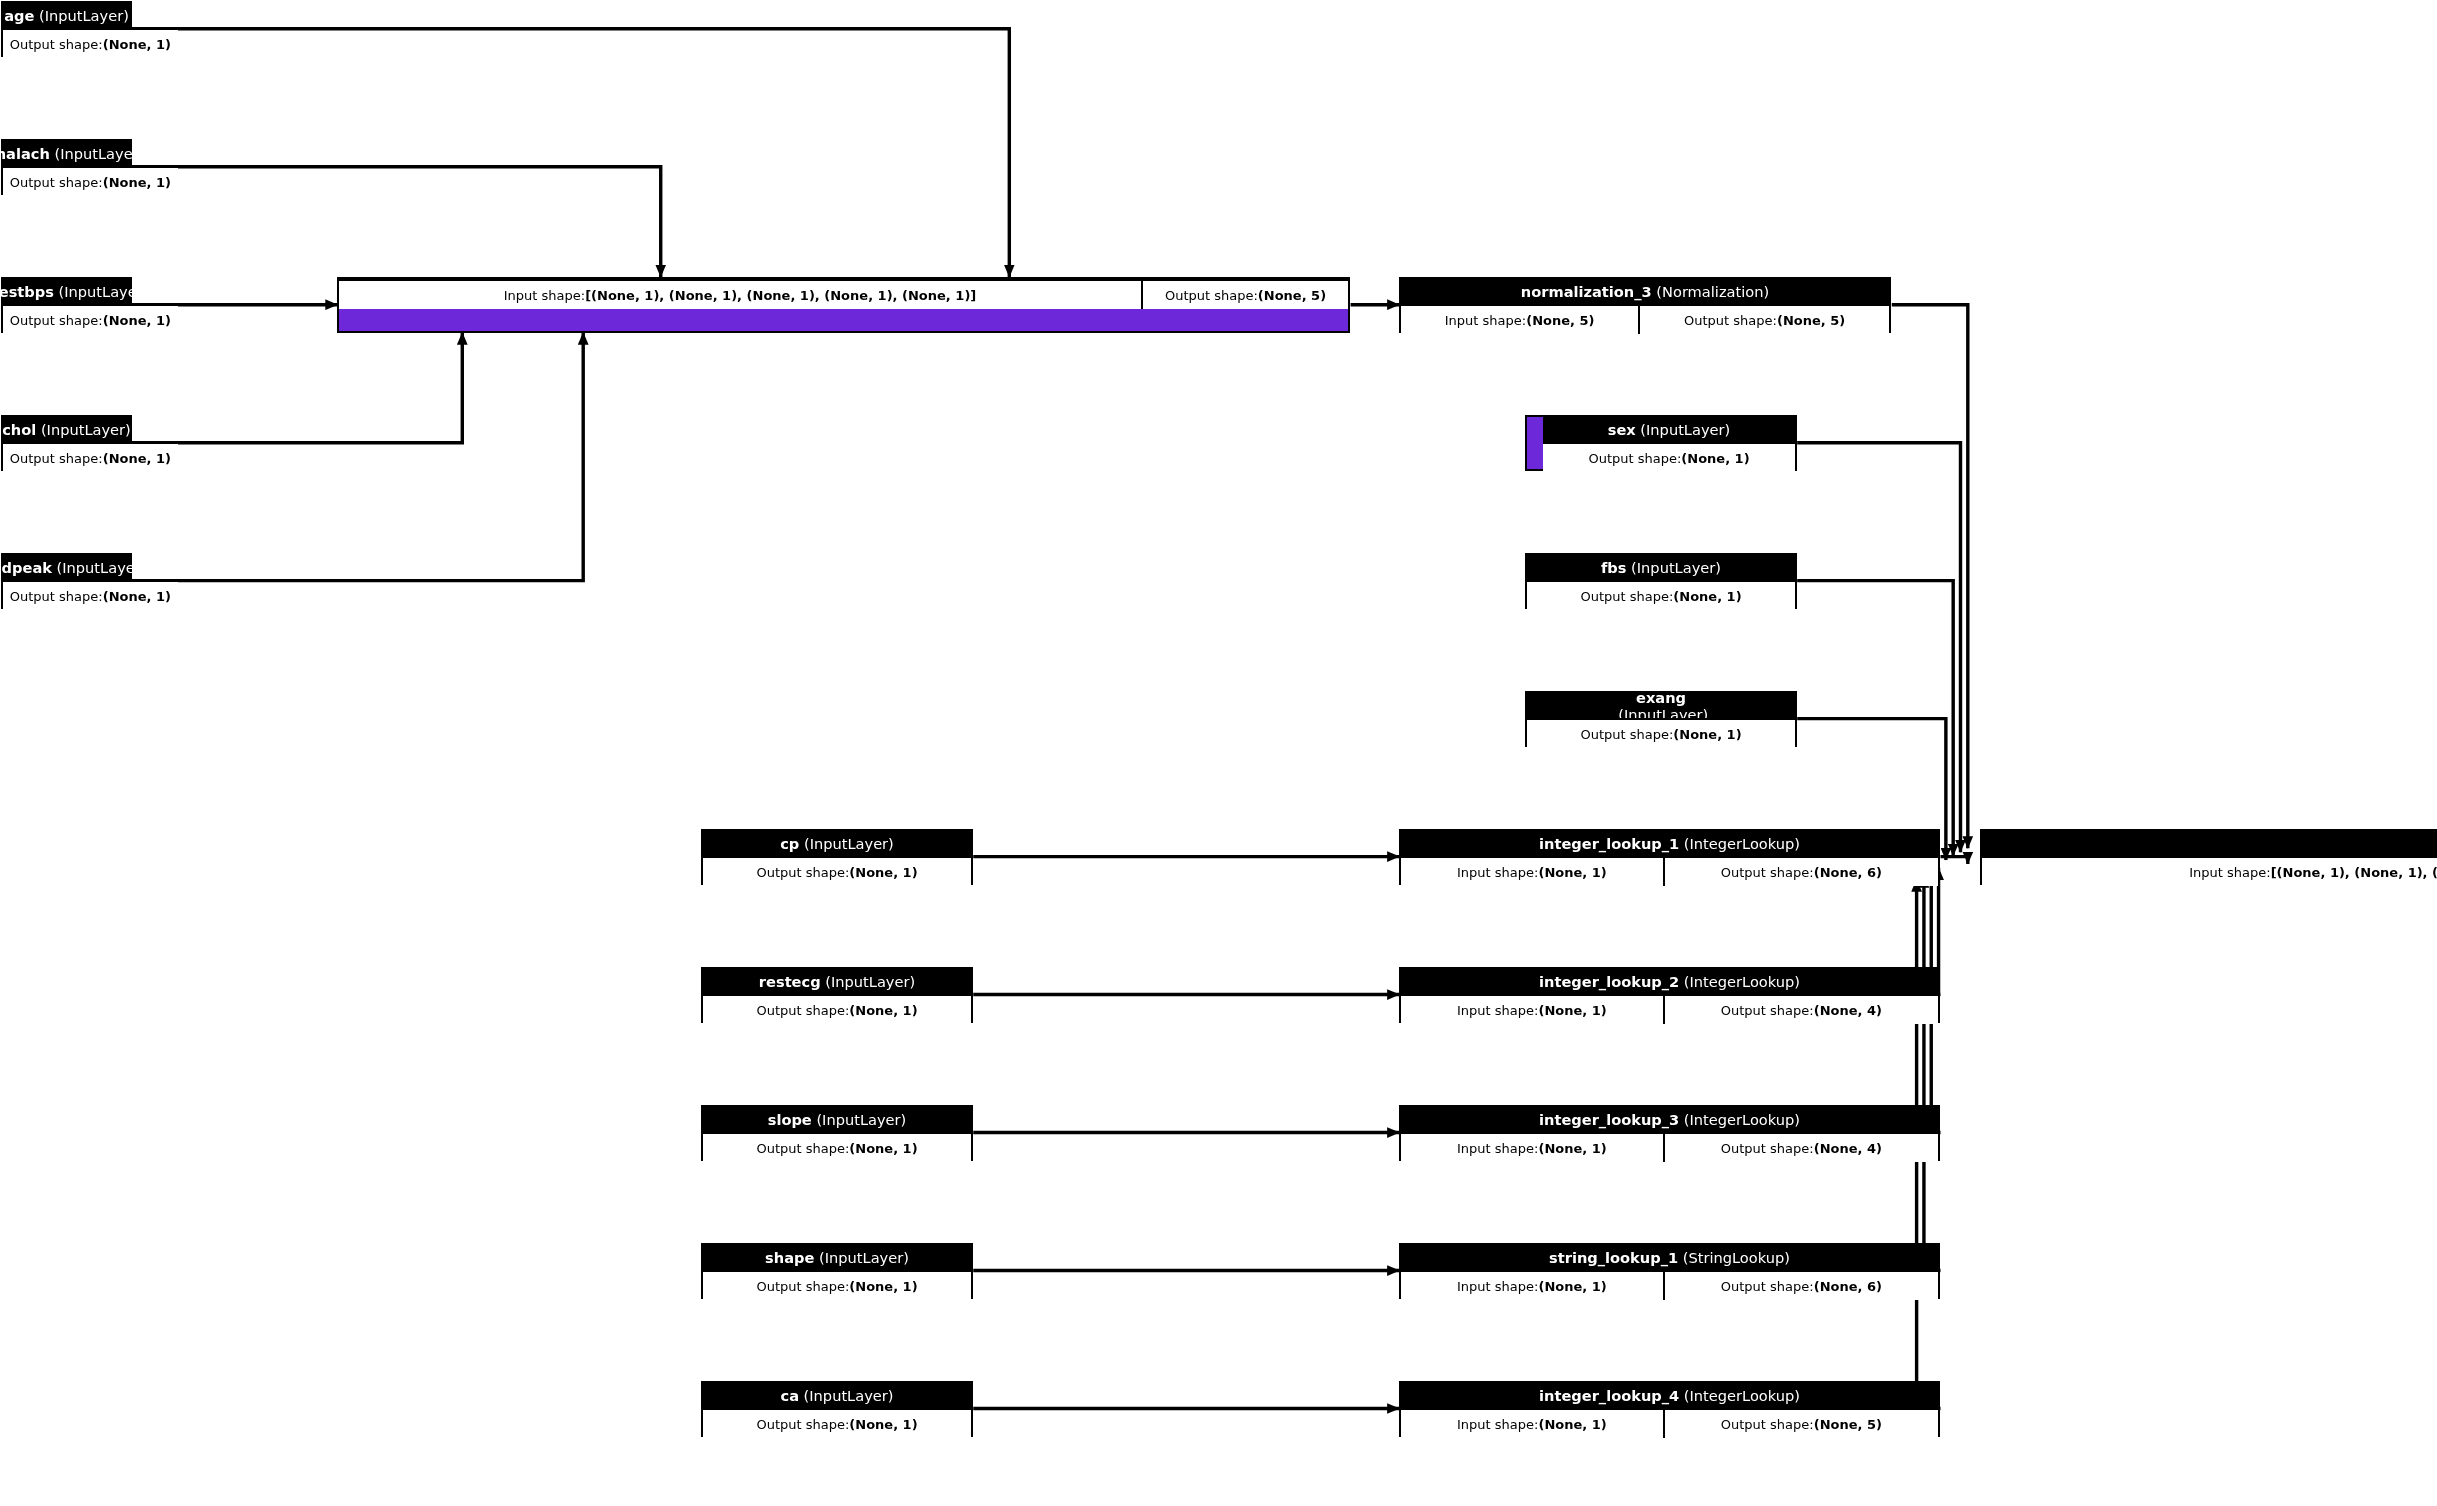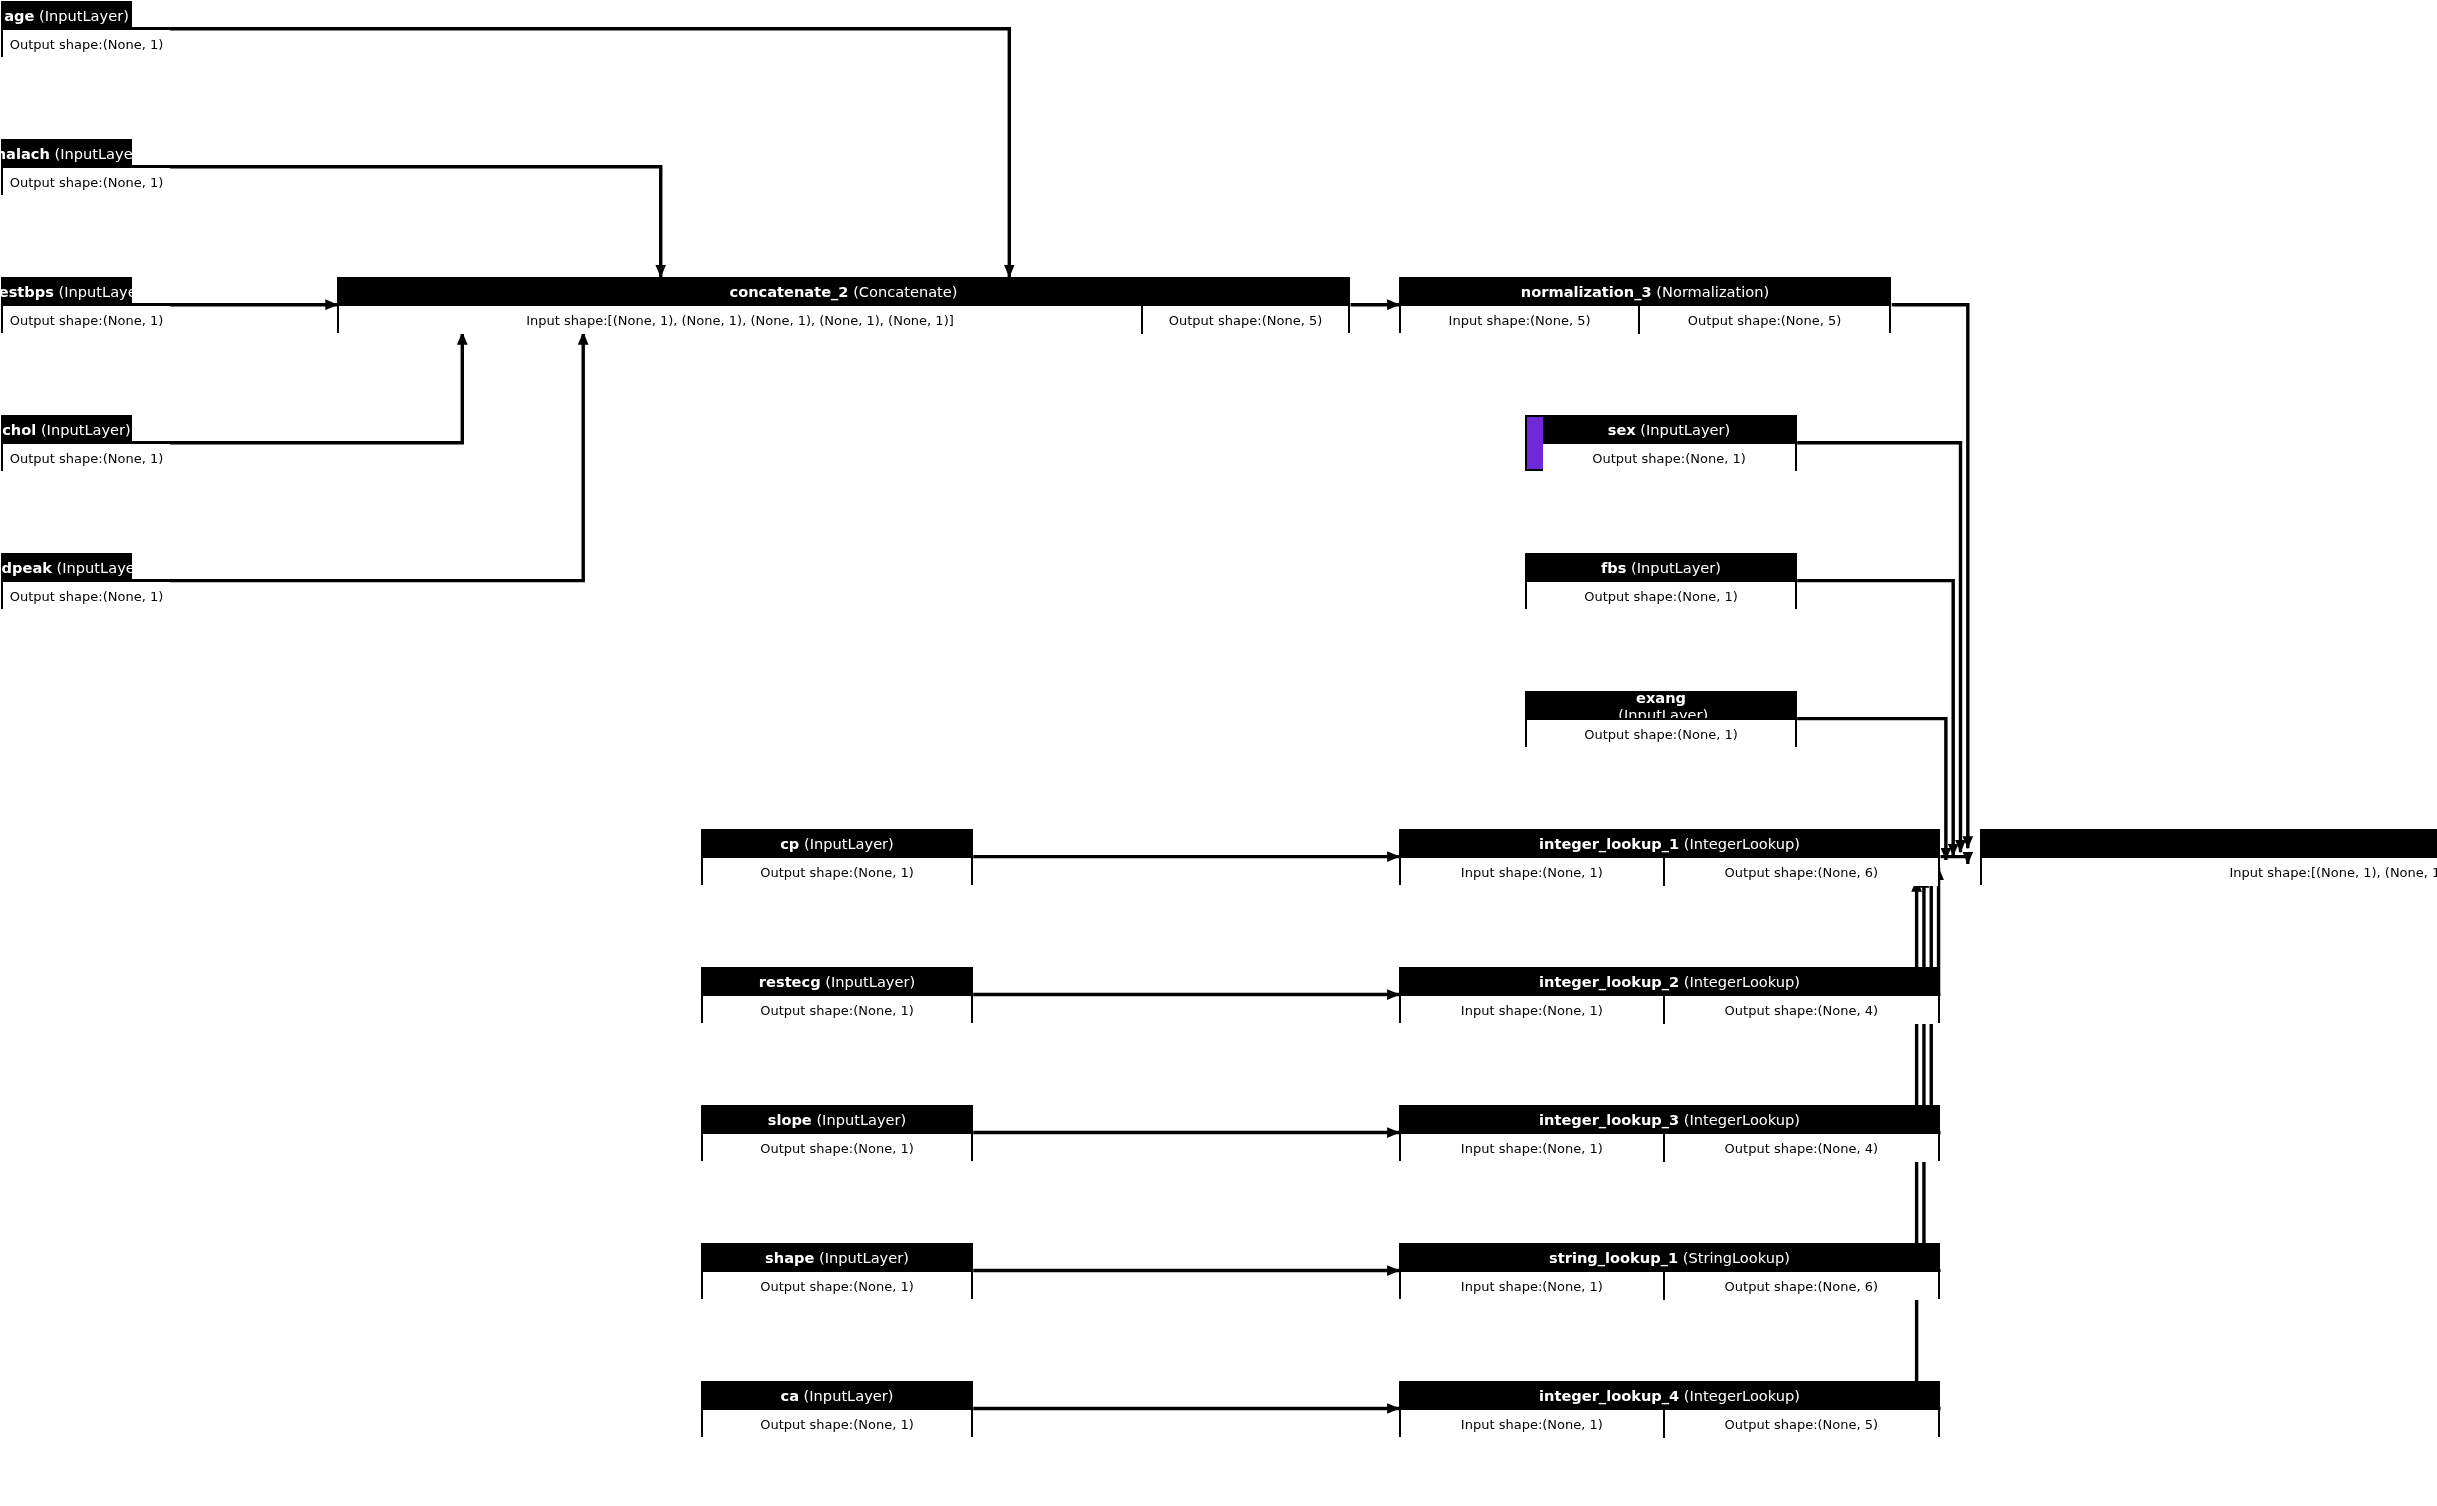--- a/index.html
+++ b/index.html
@@ -9,21 +9,21 @@
 
   .node{position:absolute;box-sizing:border-box;border:2.4px solid #000;background:#6d28d9;display:flex;flex-direction:column;}
   .node .title{color:#fff;background:#000;font-size:14.6px;text-align:center;
       display:flex;align-items:center;justify-content:center;white-space:nowrap;flex:0 0 auto;}
   .node .title b{font-weight:bold;}
   .node .title i{font-style:normal;font-weight:normal;}
   .node .shapes{display:flex;flex:0 0 auto;background:#fff;border-top:2.4px solid #000;}
   .node .cell{background:#fff;color:#000;font-size:13px;display:flex;align-items:center;
       justify-content:center;white-space:nowrap;padding:0 6.8px;box-sizing:border-box;flex:1 1 auto;}
   .node .cell + .cell{border-left:2.4px solid #000;}
-  .node .cell b{font-weight:normal;}
+  .node .cell b{font-weight:bold;}
 </style>
 </head>
 <body>
 
 <div id="canvas">
   <svg class="edges" viewBox="0 0 7119 3089">
     <defs>
       <marker id="ah" markerWidth="26" markerHeight="22" refX="25" refY="11" orient="auto" markerUnits="userSpaceOnUse">
         <path d="M0,0 L26,11 L0,22 z" fill="#000"></path>
       </marker>
@@ -121,24 +121,20 @@
         <i>&nbsp;(InputLayer)</i>
       </div>
       <div class="shapes" style="height: 28px;">
         <div class="cell">
           <span>Output shape: </span>
           <b>(None, 1)</b>
         </div>
       </div>
     </div>
     <div class="node" style="left: 337px; top: 277px; width: 1013px; height: 56px;">
-      <div class="title" style="height: 25px;">
-        <b>concatenate_2</b>
-        <i>&nbsp;(Concatenate)</i>
-      </div>
       <div class="shapes" style="height: 28px;">
         <div class="cell" style="flex: 0 0 802px;">
           <span>Input shape: </span>
           <b>[(None, 1), (None, 1), (None, 1), (None, 1), (None, 1)]</b>
         </div>
         <div class="cell">
           <span>Output shape: </span>
           <b>(None, 5)</b>
         </div>
       </div>

